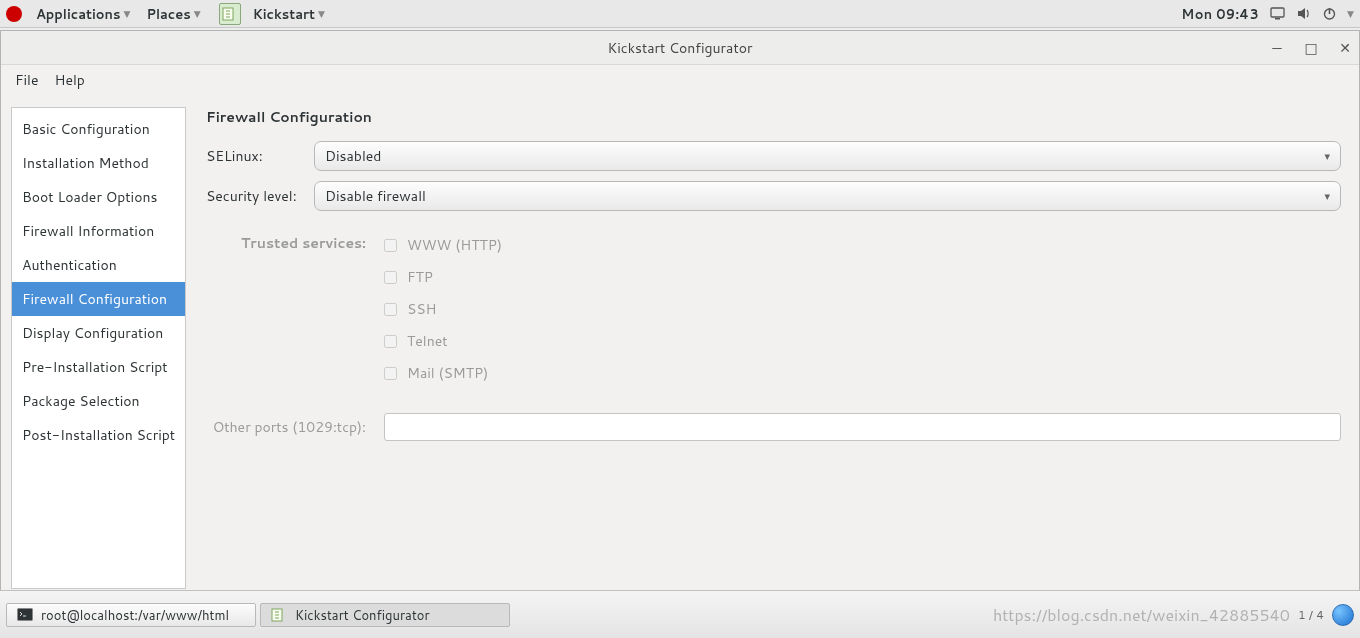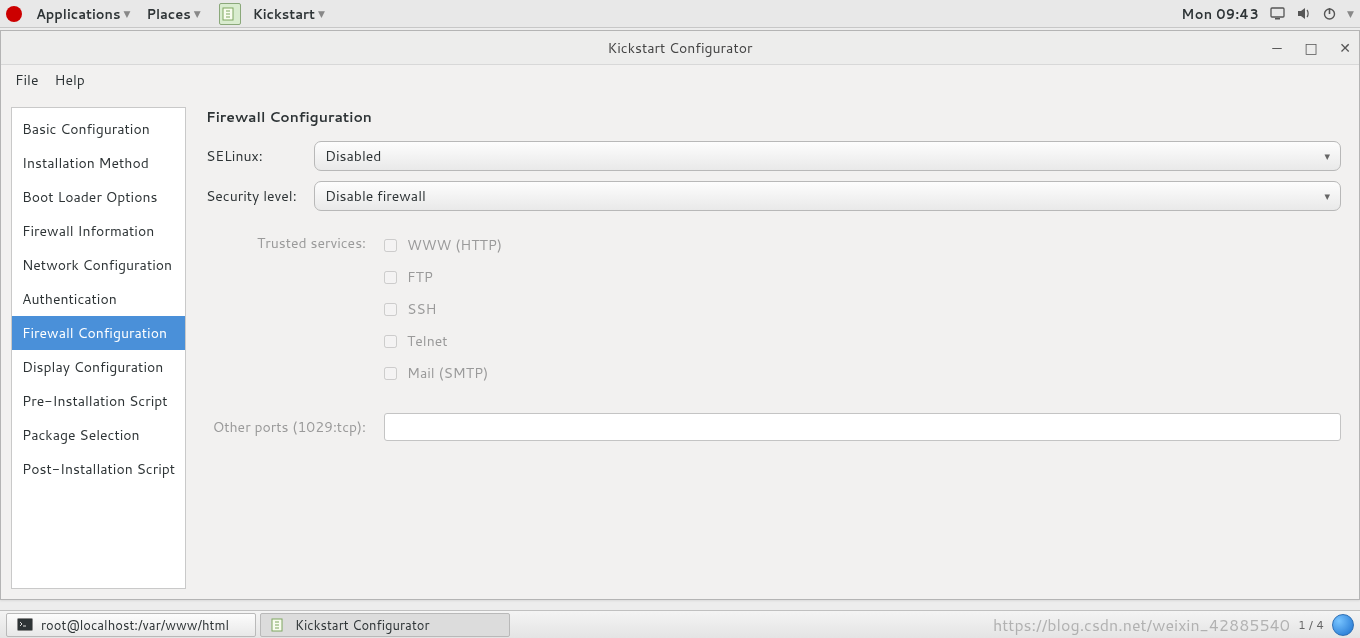--- a/index.html
+++ b/index.html
@@ -32,30 +32,30 @@
   .side-item.selected { background: #4a90d9; color: #ffffff; }
 
   
   .main-pane { flex: 1; padding: 0 8px 0 20px; }
   .pane-title { font-weight: 700; font-size: 14px; color: #2e3436; margin-bottom: 14px; }
   .form-row { display: flex; align-items: center; margin-bottom: 10px; }
   .form-row .lbl { flex: 0 0 108px; text-align: left; font-size: 14px; color: #2e3436; }
   .combo { flex: 1; height: 30px; background: linear-gradient(#fdfdfd,#e9e9e9); border: 1px solid #b8b8b8; border-radius: 7px; display: flex; align-items: center; padding: 0 10px; cursor: pointer; position: relative; }
   .combo::after { content: "▾"; position: absolute; right: 10px; color: #666; font-size: 11px; }
   .trusted-block { display: flex; margin-top: 18px; }
-  .trusted-lbl { flex: 0 0 178px; text-align: right; padding-right: 18px; color: #9a9a9a; padding-top: 4px; }
+  .trusted-lbl { flex: 0 0 178px; text-align: right; padding-right: 18px; color: #9a9a9a; padding-top: 4px; font-weight: bold; }
   .trusted-list { flex: 1; }
   .chk-row { display: flex; align-items: center; gap: 10px; padding: 6px 0; color: #9a9a9a; }
   .chk-row input { accent-color: #888; }
   .other-ports-row { display: flex; align-items: center; margin-top: 24px; }
   .other-ports-row .lbl2 { flex: 0 0 178px; text-align: right; padding-right: 18px; color: #9a9a9a; }
   .txt { flex: 1; height: 28px; border: 1px solid #c4c4c4; border-radius: 3px; background: #fff; padding: 0 8px; font-size: 14px; color: #2e3436; }
 
   
-  .taskbar { position: absolute; left: 0; bottom: 0; width: 1360px; height: 28px; background: linear-gradient(#f4f4f4,#e4e4e4); border-top: 1px solid #c0c0c0; display: flex; align-items: center; padding: 0 6px; gap: 4px; font-size: 13px; color: #2e3436; }
+  .taskbar { position: absolute; left: 0; bottom: 0; width: 1360px; height: 48px; background: linear-gradient(#f4f4f4,#e4e4e4); border-top: 1px solid #c0c0c0; display: flex; align-items: center; padding: 0 6px; gap: 4px; font-size: 13px; color: #2e3436; }
   .task-btn { height: 24px; border: 1px solid #b9b9b9; background: linear-gradient(#fcfcfc,#e8e8e8); border-radius: 2px; display: flex; align-items: center; padding: 0 10px; gap: 8px; cursor: pointer; min-width: 250px; }
   .task-btn .ico { width: 16px; height: 16px; display: inline-block; }
   .task-btn.active { background: #dcdcdc; }
   .tray-right { margin-left: auto; display: flex; align-items: center; gap: 8px; color: #7a7a7a; font-size: 12px; }
   .blue-circle { width: 22px; height: 22px; border-radius: 50%; background: radial-gradient(circle at 30% 30%, #78c4ff, #1a6fce); border: 1px solid #2d6fb5; }
   .watermark { color: rgba(120,120,120,0.5); font-size: 16px; }
   .page-ind { color: #666; font-size: 12px; }
 
   svg { display: block; }
 </style>
@@ -122,21 +122,20 @@
     <div class="m-item"><span>Help</span></div>
   </div>
 
   <div class="window-body">
 
     <div class="side-list">
       <div class="side-item"><span>Basic Configuration</span></div>
       <div class="side-item"><span>Installation Method</span></div>
       <div class="side-item"><span>Boot Loader Options</span></div>
       <div class="side-item"><span>Firewall Information</span></div>
-      <div class="side-item"><span>Network Configuration</span></div>
       <div class="side-item"><span>Authentication</span></div>
       <div class="side-item selected"><span>Firewall Configuration</span></div>
       <div class="side-item"><span>Display Configuration</span></div>
       <div class="side-item"><span>Pre-Installation Script</span></div>
       <div class="side-item"><span>Package Selection</span></div>
       <div class="side-item"><span>Post-Installation Script</span></div>
     </div>
 
     <div class="main-pane">
       <div class="pane-title">Firewall Configuration</div>

